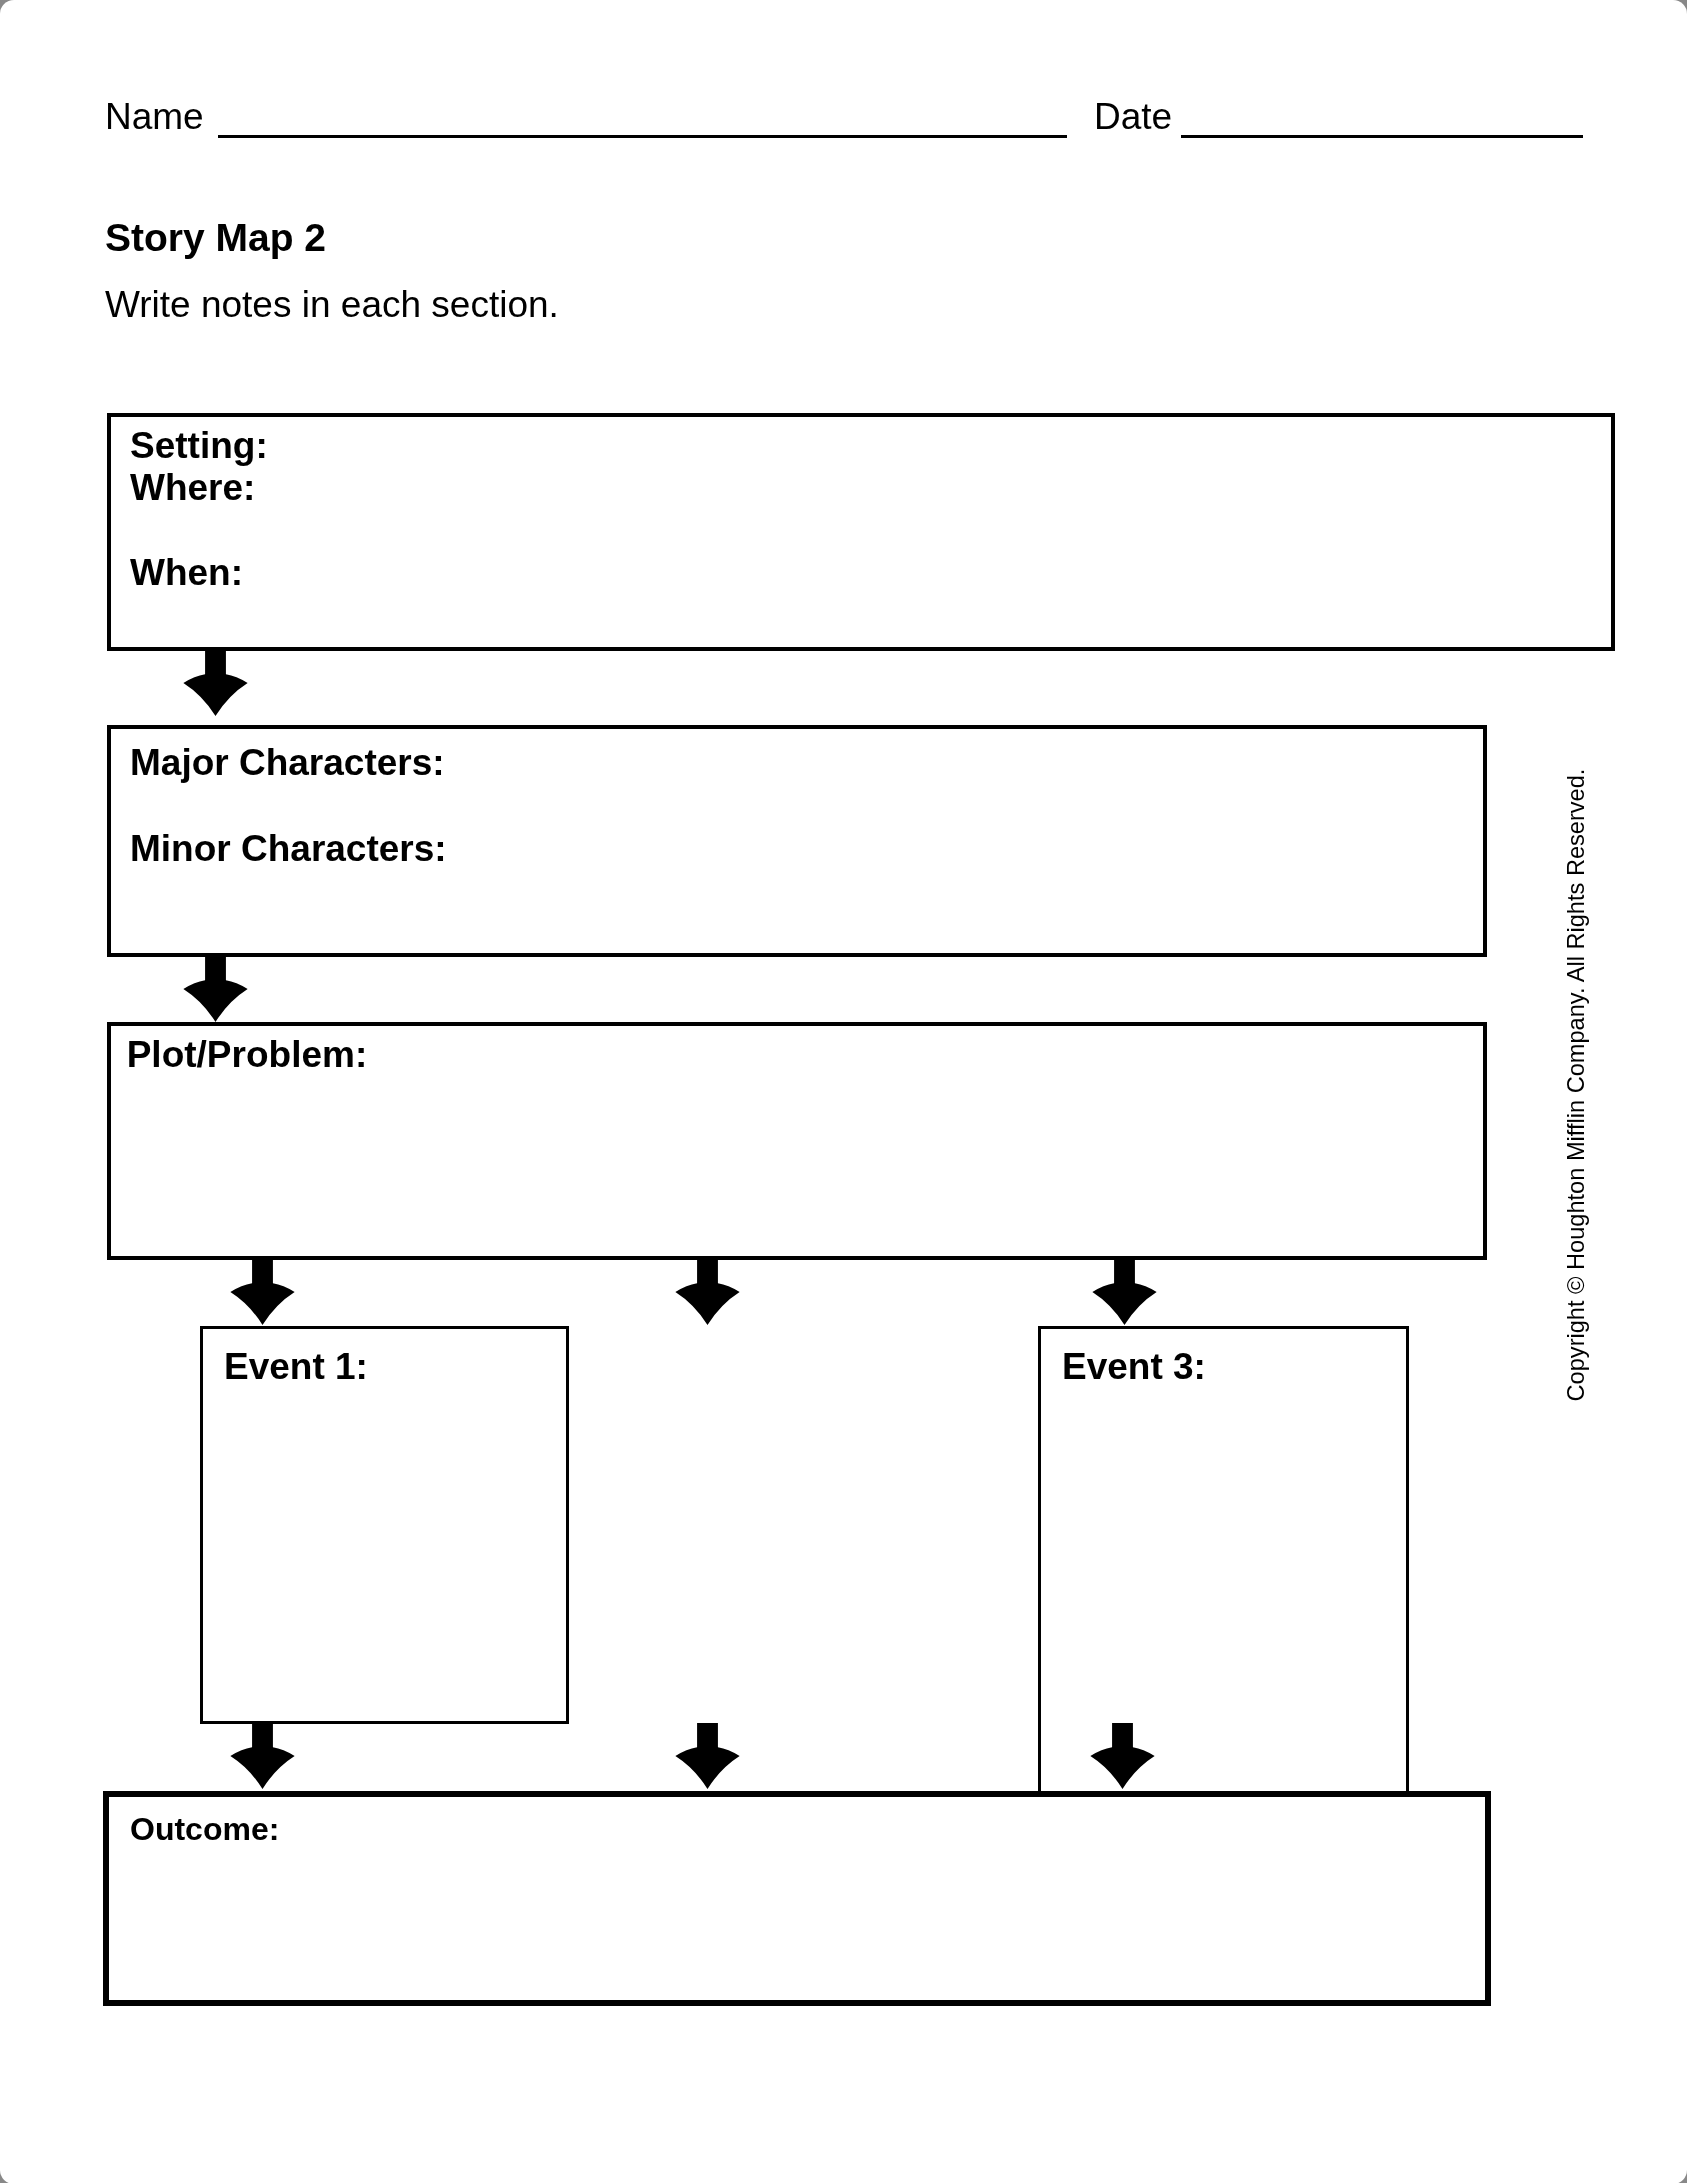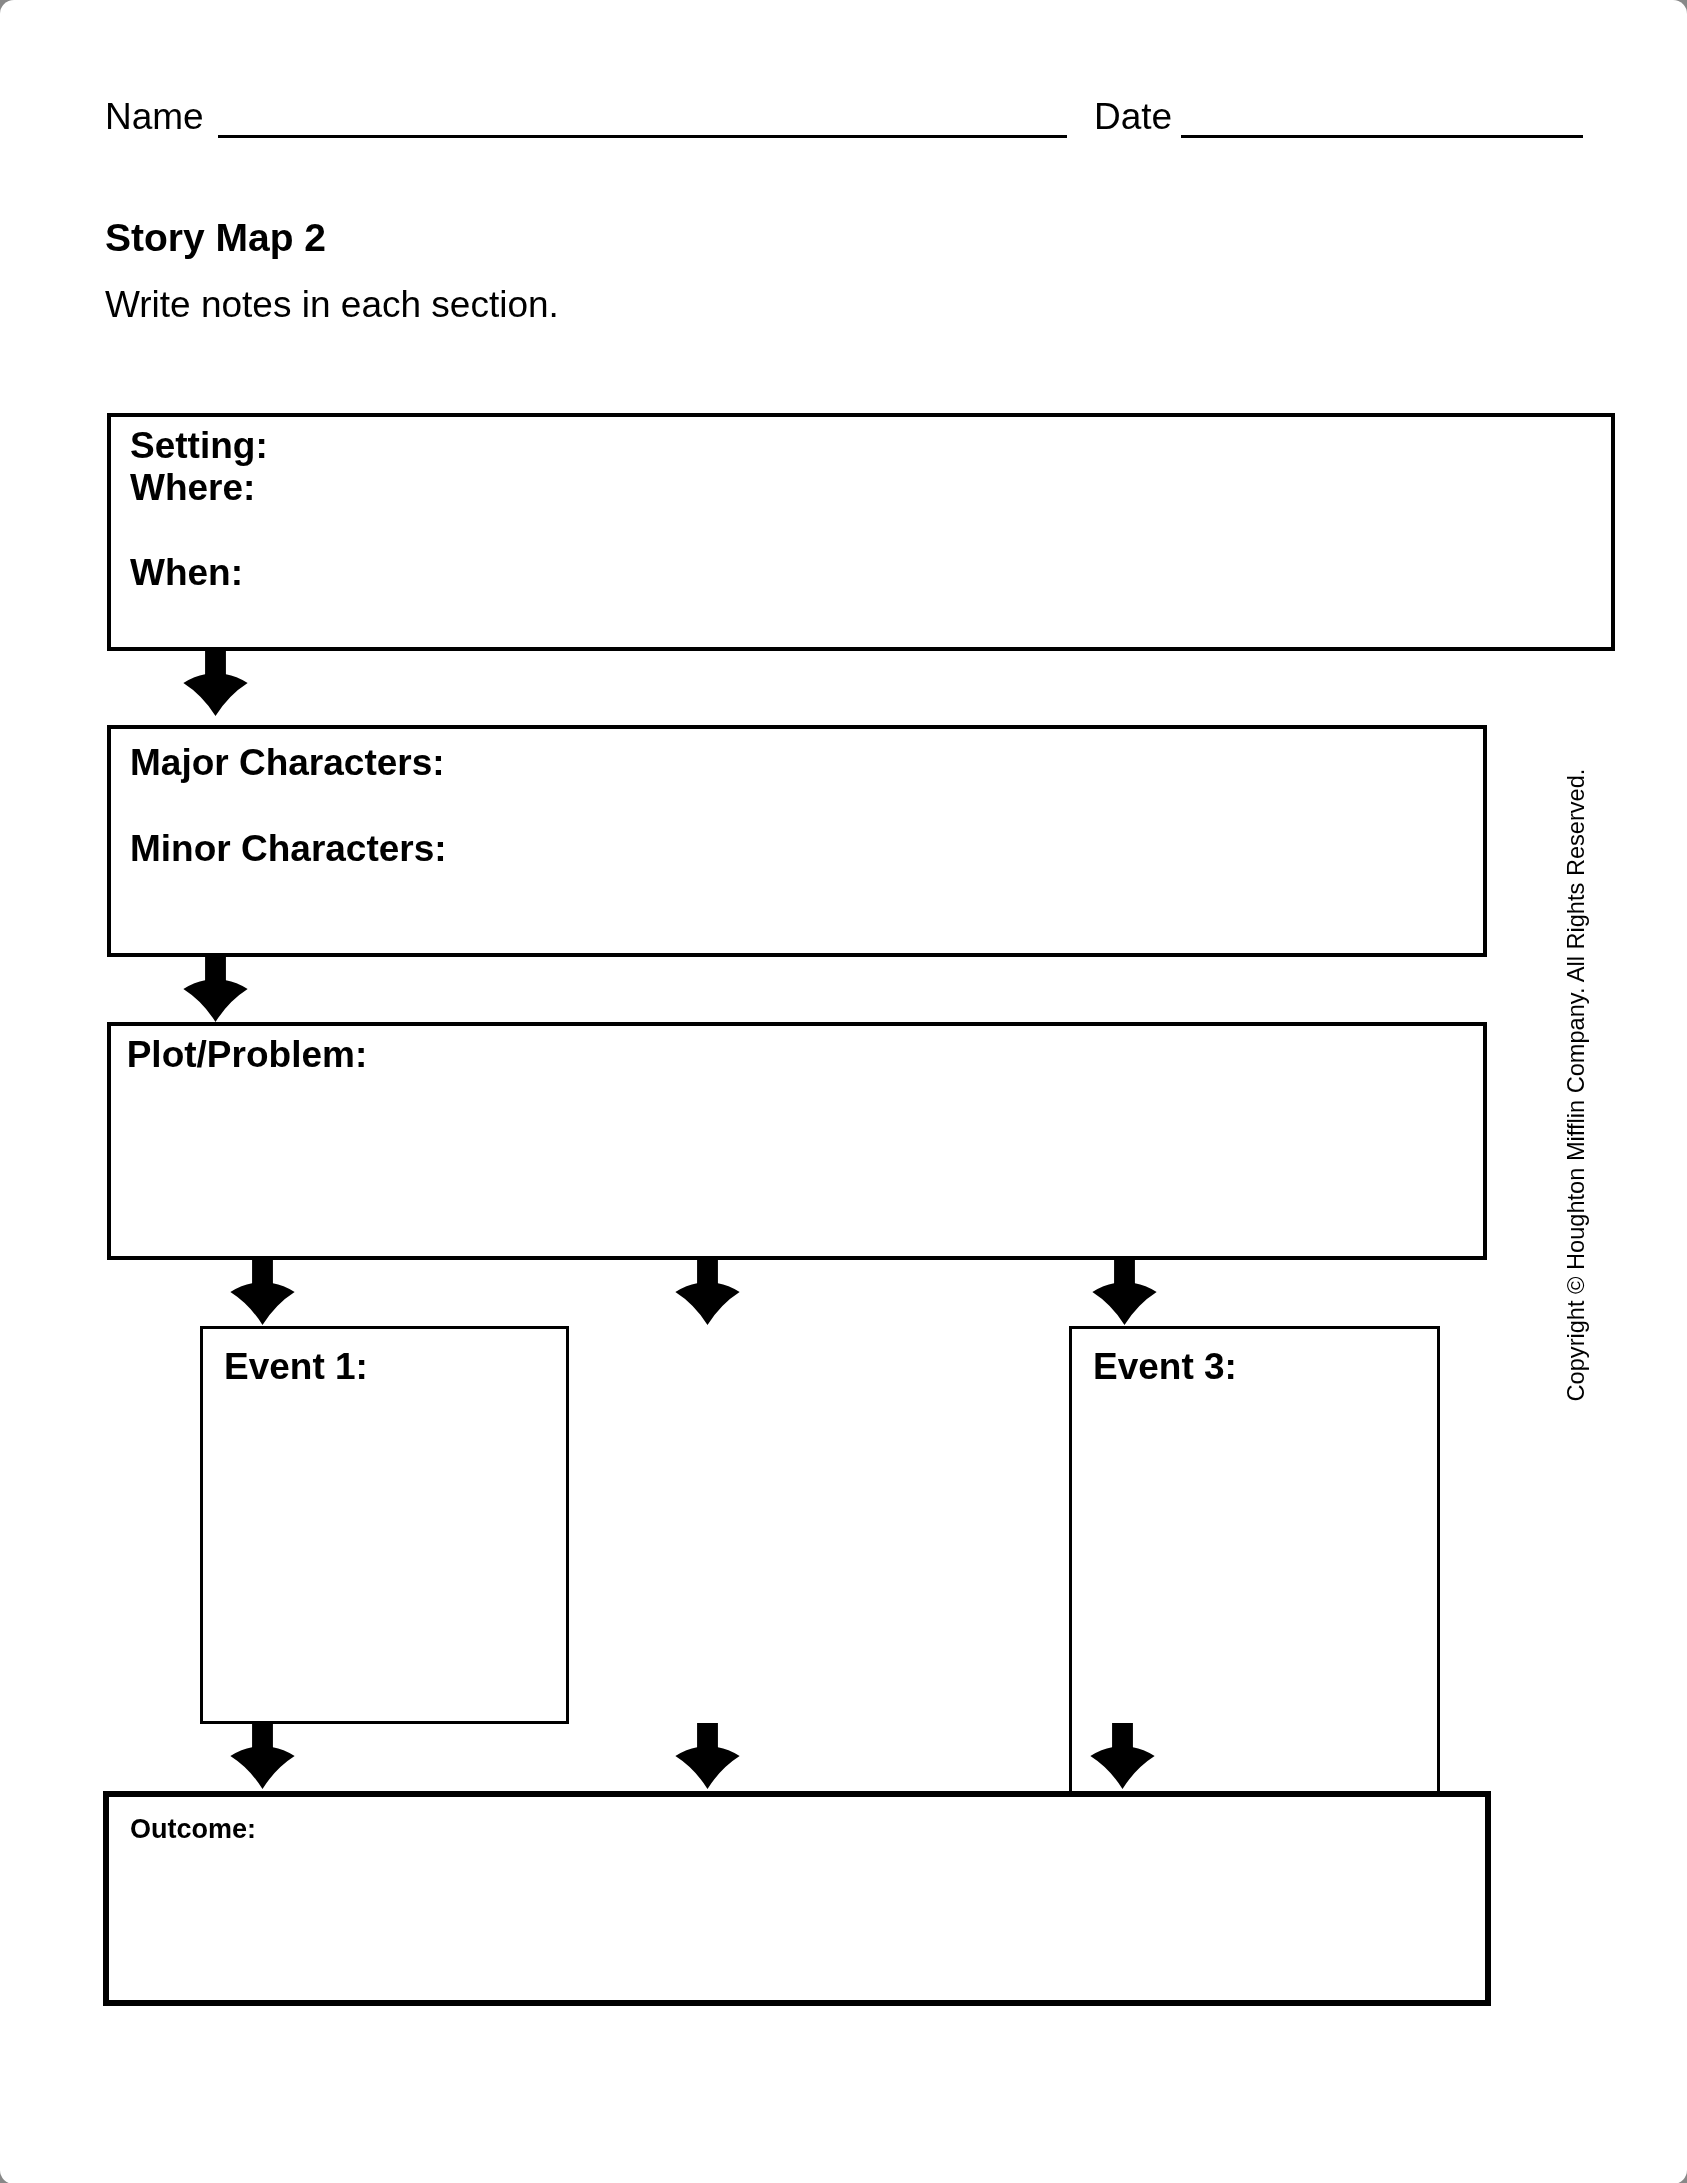--- a/index.html
+++ b/index.html
@@ -26,21 +26,21 @@
     border:4.4px solid #000;
     box-sizing:border-box;
   }
   .map-box.thin{border-width:3.5px;padding-left:8px;}
   .map-box.thick{border-width:6.1px;}
   .box-label{
     position:absolute;
     font-size:37px;line-height:40px;font-weight:bold;
     white-space:nowrap;
   }
-  .outcome-label{font-size:27px;}
+  .outcome-label{font-size:32px;}
   
   .down-arrow{position:absolute;width:65px;height:66px;}
   .down-arrow svg{display:block;width:100%;height:100%;}
   
   .copyright-vert{
     position:absolute;
     left:1577px;top:1085px;
     transform:translate(-50%,-50%) rotate(-90deg);
     transform-origin:center center;
     white-space:nowrap;
@@ -101,21 +101,21 @@
   </div>
   <div class="down-arrow" style="left:1092px;top:1259px;">
     <svg viewBox="0 0 74 76" xmlns="http://www.w3.org/2000/svg" aria-hidden="true">
       <path d="M25,0 H49 V28 Q61,30 74,38 Q52,52 37,76 Q22,52 0,38 Q13,30 25,28 Z" fill="#000"></path>
     </svg>
   </div>
 
   <div class="map-box thin" style="left:200px;top:1326px;width:369px;height:398px;">
     <span class="box-label" style="left:21px;top:17.5px;">Event 1:</span>
   </div>
-  <div class="map-box thin" style="left:1038px;top:1326px;width:371px;height:475px;margin-left:31px;">
+  <div class="map-box thin" style="left:1038px;top:1326px;width:371px;height:475px;">
     <span class="box-label" style="left:21px;top:17.5px;">Event 3:</span>
   </div>
 
   <div class="down-arrow" style="left:230px;top:1723px;">
     <svg viewBox="0 0 74 76" xmlns="http://www.w3.org/2000/svg" aria-hidden="true">
       <path d="M25,0 H49 V28 Q61,30 74,38 Q52,52 37,76 Q22,52 0,38 Q13,30 25,28 Z" fill="#000"></path>
     </svg>
   </div>
   <div class="down-arrow" style="left:675px;top:1723px;">
     <svg viewBox="0 0 74 76" xmlns="http://www.w3.org/2000/svg" aria-hidden="true">

